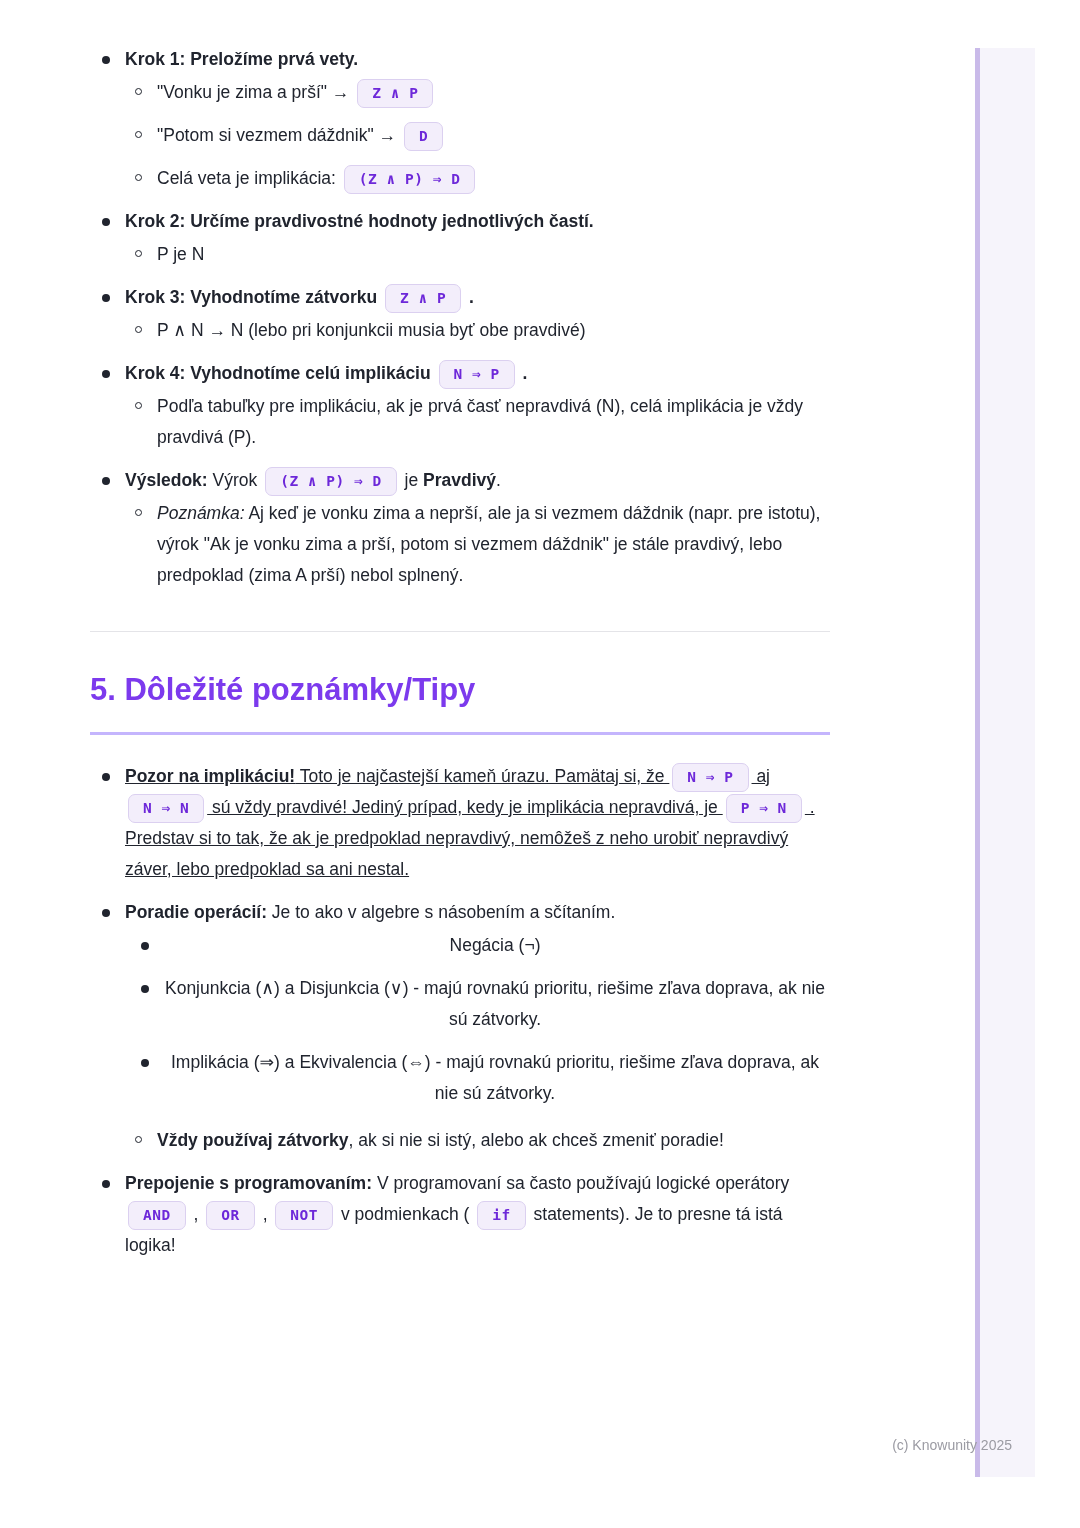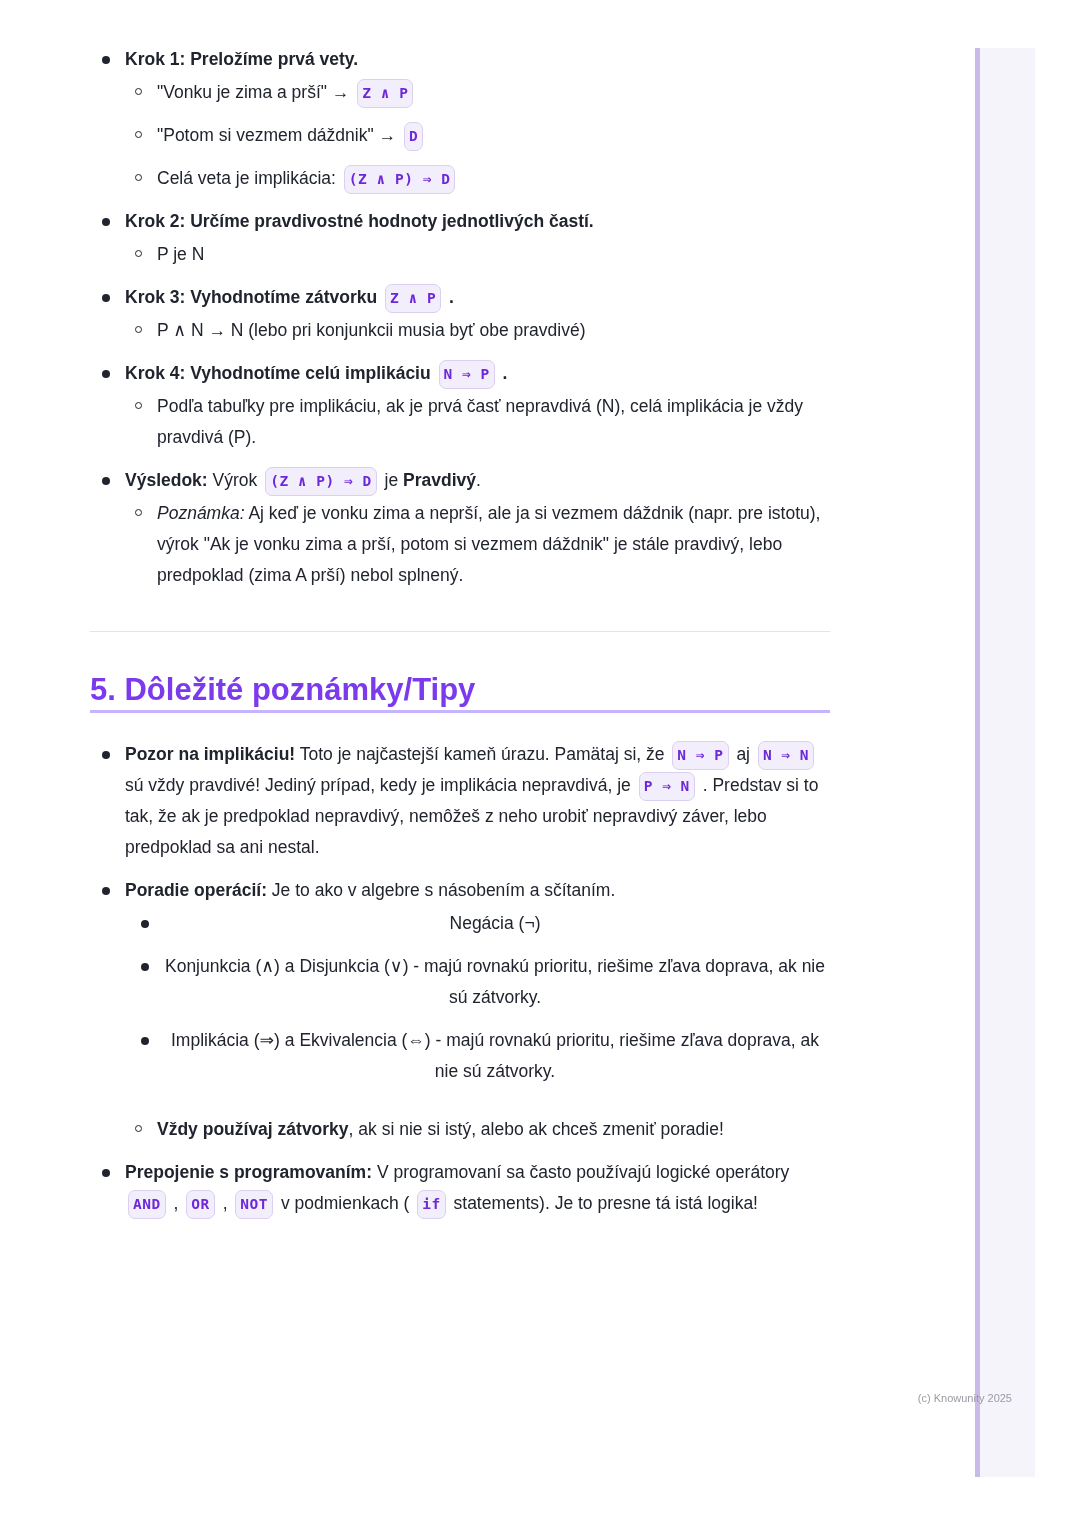--- a/index.html
+++ b/index.html
@@ -24,58 +24,58 @@
   .content{
     position:absolute;left:90px;top:44px;width:740px;z-index:2;
   }
   .li{
     position:relative;font-size:17.5px;line-height:31px;
   }
   .li.ind1{padding-left:35px;margin-top:12px;margin-bottom:2px;}
   .li.ind2{padding-left:67px;margin-bottom:12px;}
   .li.ind3{padding-left:70px;margin-bottom:12px;text-align:center;}
   #blocks-top .li.ind1:first-child{margin-top:0;}
-  #blocks-tips .li.ind1:first-child{margin-top:26px;}
-  .ind3 + .ind2{margin-top:27px;}
+  #blocks-tips .li.ind1:first-child{margin-top:26px;text-decoration:underline;}
+  .ind3 + .ind2{margin-top:16px;}
   .bullet{position:absolute;display:block;}
   .bullet.disc{width:8px;height:8px;border-radius:50%;background:var(--body);top:12px;}
   .bullet.circle{width:7px;height:7px;border-radius:50%;border:1.8px solid var(--body);top:11px;}
   .ind1 > .bullet{left:12px;}
   .ind2 > .bullet{left:45px;}
   .ind3 > .bullet{left:51px;}
   .seg.bold{font-weight:700;}
   .seg.italic{font-style:italic;}
   .seg.code{
     display:inline-block;
     font-family:"DejaVu Sans Mono","Liberation Mono",monospace;
     font-weight:700;font-size:14.5px;line-height:27px;
     color:var(--badge-text);background:var(--badge-bg);
     border:1px solid var(--badge-border);border-radius:7px;
-    padding:0 4px;margin:0 3px;white-space:nowrap;letter-spacing:0.5px;
+    padding:0 14px;margin:0 3px;white-space:nowrap;letter-spacing:0.5px;
     vertical-align:baseline;
     text-align:right;
   }
   .divider{
     border:none;border-top:1px solid var(--divider);
     margin:40px 0 0 0;width:100%;
   }
   .heading{
     font-size:31px;line-height:40px;font-weight:700;color:var(--accent);
-    margin:38px 0 0 0;
+    margin:38px 0 0 0;padding-bottom:22px;
     border-bottom:3px solid var(--underline);
   }
   #blocks-tips{margin-top:0;}
   .side-rail{
     position:absolute;left:975px;top:48px;width:60px;height:1429px;
     background:var(--rail-bg);border-left:5px solid var(--rail-border);
     z-index:1;
   }
   .copyright{
-    position:absolute;right:68px;top:1392px;z-index:3;
-    font-size:11px;color:var(--muted);
+    position:absolute;right:68px;top:1437px;z-index:3;
+    font-size:14px;color:var(--muted);
   }
 </style>
 </head>
 <body>
 
 <div class="page">
   <main class="content">
     <div id="blocks-top">
         <div class="li ind1"><span class="bullet disc"></span><span class="seg bold">Krok 1: Preložíme prvá vety.</span></div>
         <div class="li ind2"><span class="bullet circle"></span><span class="seg plain">"Vonku je zima a prší" → </span><span class="seg code">Z ∧ P</span></div>

